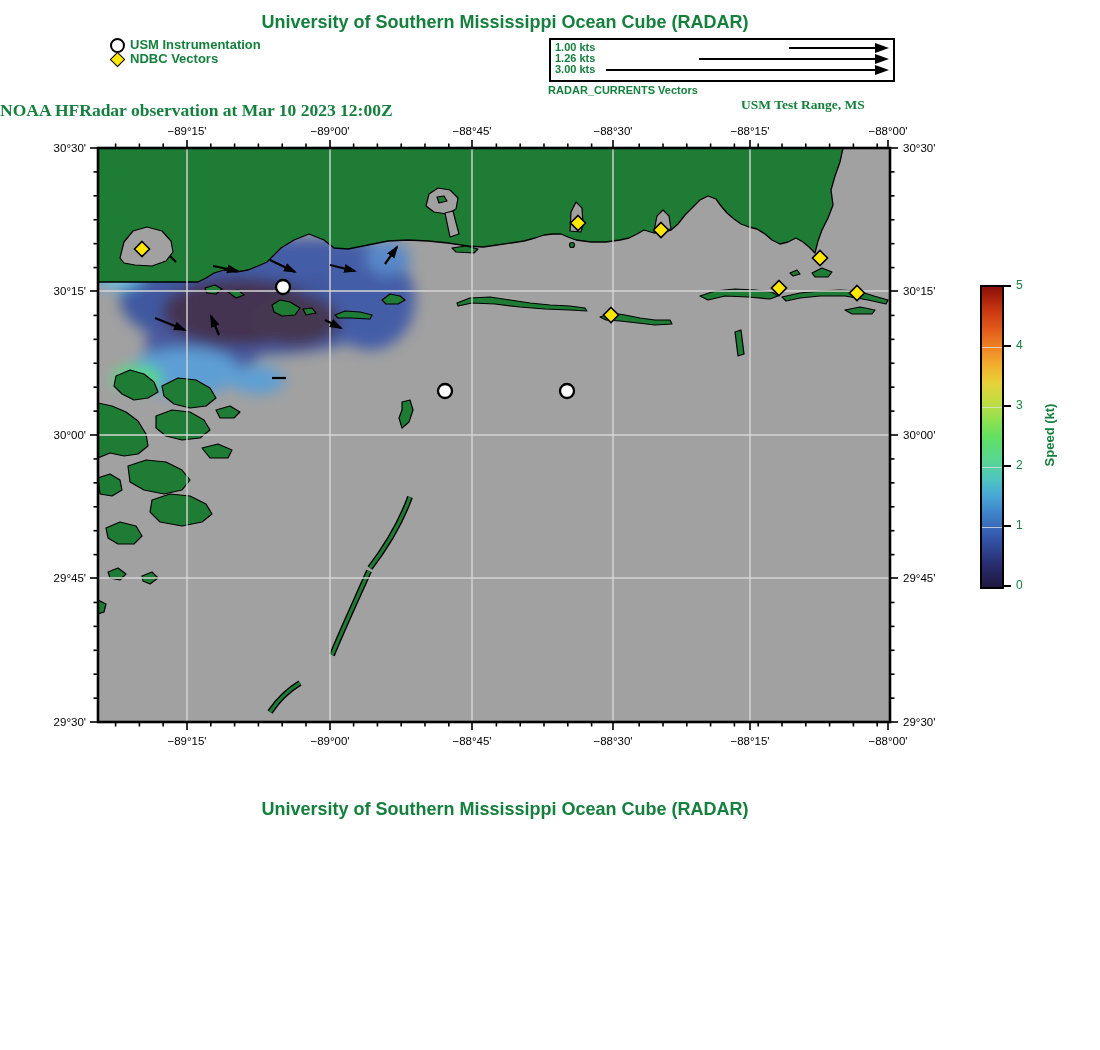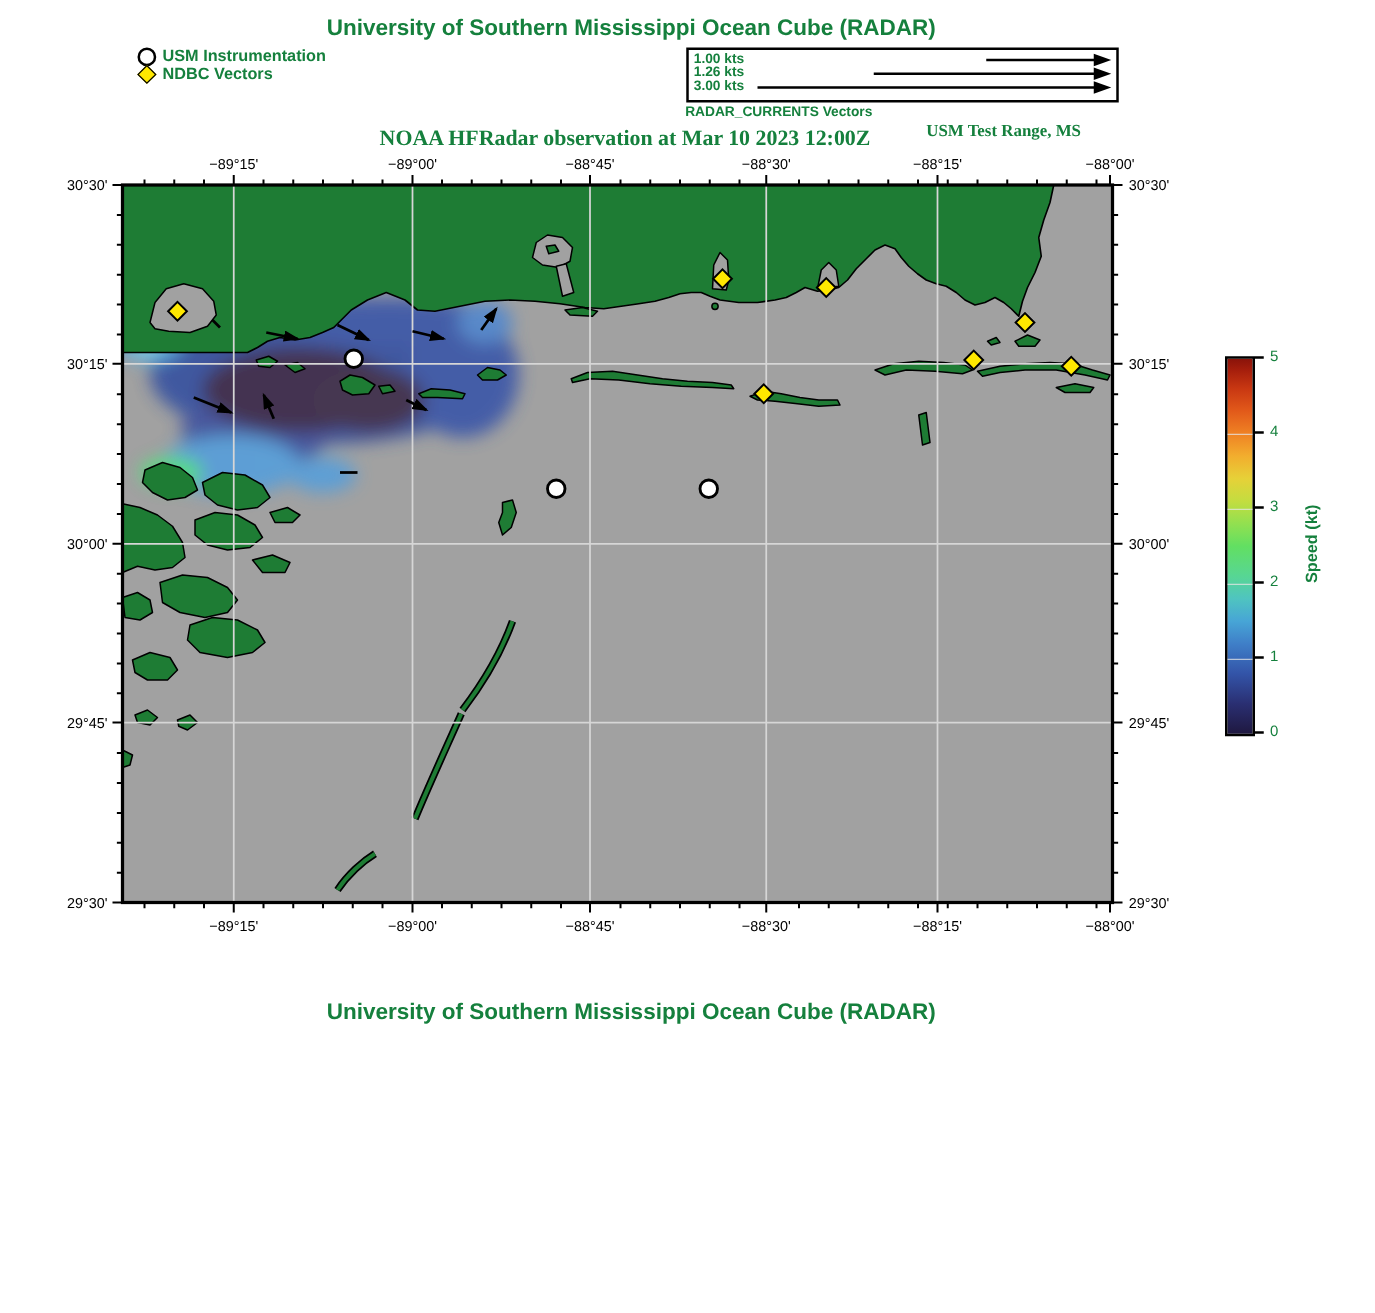--- a/index.html
+++ b/index.html
@@ -10,21 +10,21 @@
   #bottom-title{top:799px;}
   .legend-row{position:absolute;left:110px;height:14px;}
   .legend-row .lbl{position:absolute;left:20px;top:-1px;font-size:13px;font-weight:bold;white-space:nowrap;}
   .sym-circle{position:absolute;left:0;top:0;width:11px;height:11px;border:2.2px solid #000;border-radius:50%;background:#fff;}
   .sym-diamond{position:absolute;left:2px;top:2px;width:9px;height:9px;background:#ffe800;border:1.6px solid #000;transform:rotate(45deg);}
   #vector-box{position:absolute;left:549px;top:38px;width:342px;height:40px;border:2.2px solid #000;background:#fff;}
   .vrow-label{position:absolute;left:4px;font-size:11px;font-weight:bold;line-height:11px;white-space:nowrap;}
   .vline{position:absolute;height:1.8px;background:#000;}
   .vhead{position:absolute;width:0;height:0;border-left:14px solid #000;border-top:5px solid transparent;border-bottom:5px solid transparent;}
   #vector-caption{position:absolute;left:545px;top:84px;width:156px;text-align:center;font-size:11px;font-weight:bold;}
-  #subtitle{position:absolute;left:0;width:1000px;top:100px;text-align:center;
+  #subtitle{position:absolute;left:0;width:1000px;top:100px;
             font-family:"Liberation Serif",serif;font-size:17.5px;font-weight:bold;}
   #range-label{position:absolute;left:741px;top:97px;font-family:"Liberation Serif",serif;
                font-size:13.5px;font-weight:bold;white-space:nowrap;}
   #map-svg{position:absolute;left:53px;top:118px;}
   #colorbar{position:absolute;left:980px;top:285px;width:20px;height:300px;border:2px solid #000;
             background:linear-gradient(to top,
               #1f1840 0%, #2a2f72 8%, #3354a8 16%, #3f7fc8 24%, #47a5d6 30%,
               #4fc4c0 36%, #57d694 42%, #62df62 50%, #92e050 56%, #c3dd40 62%,
               #e6d138 68%, #f2ae2e 74%, #ef8224 80%, #e25a1a 86%, #c93812 92%,
               #a51e0c 97%, #8a130a 100%);}

